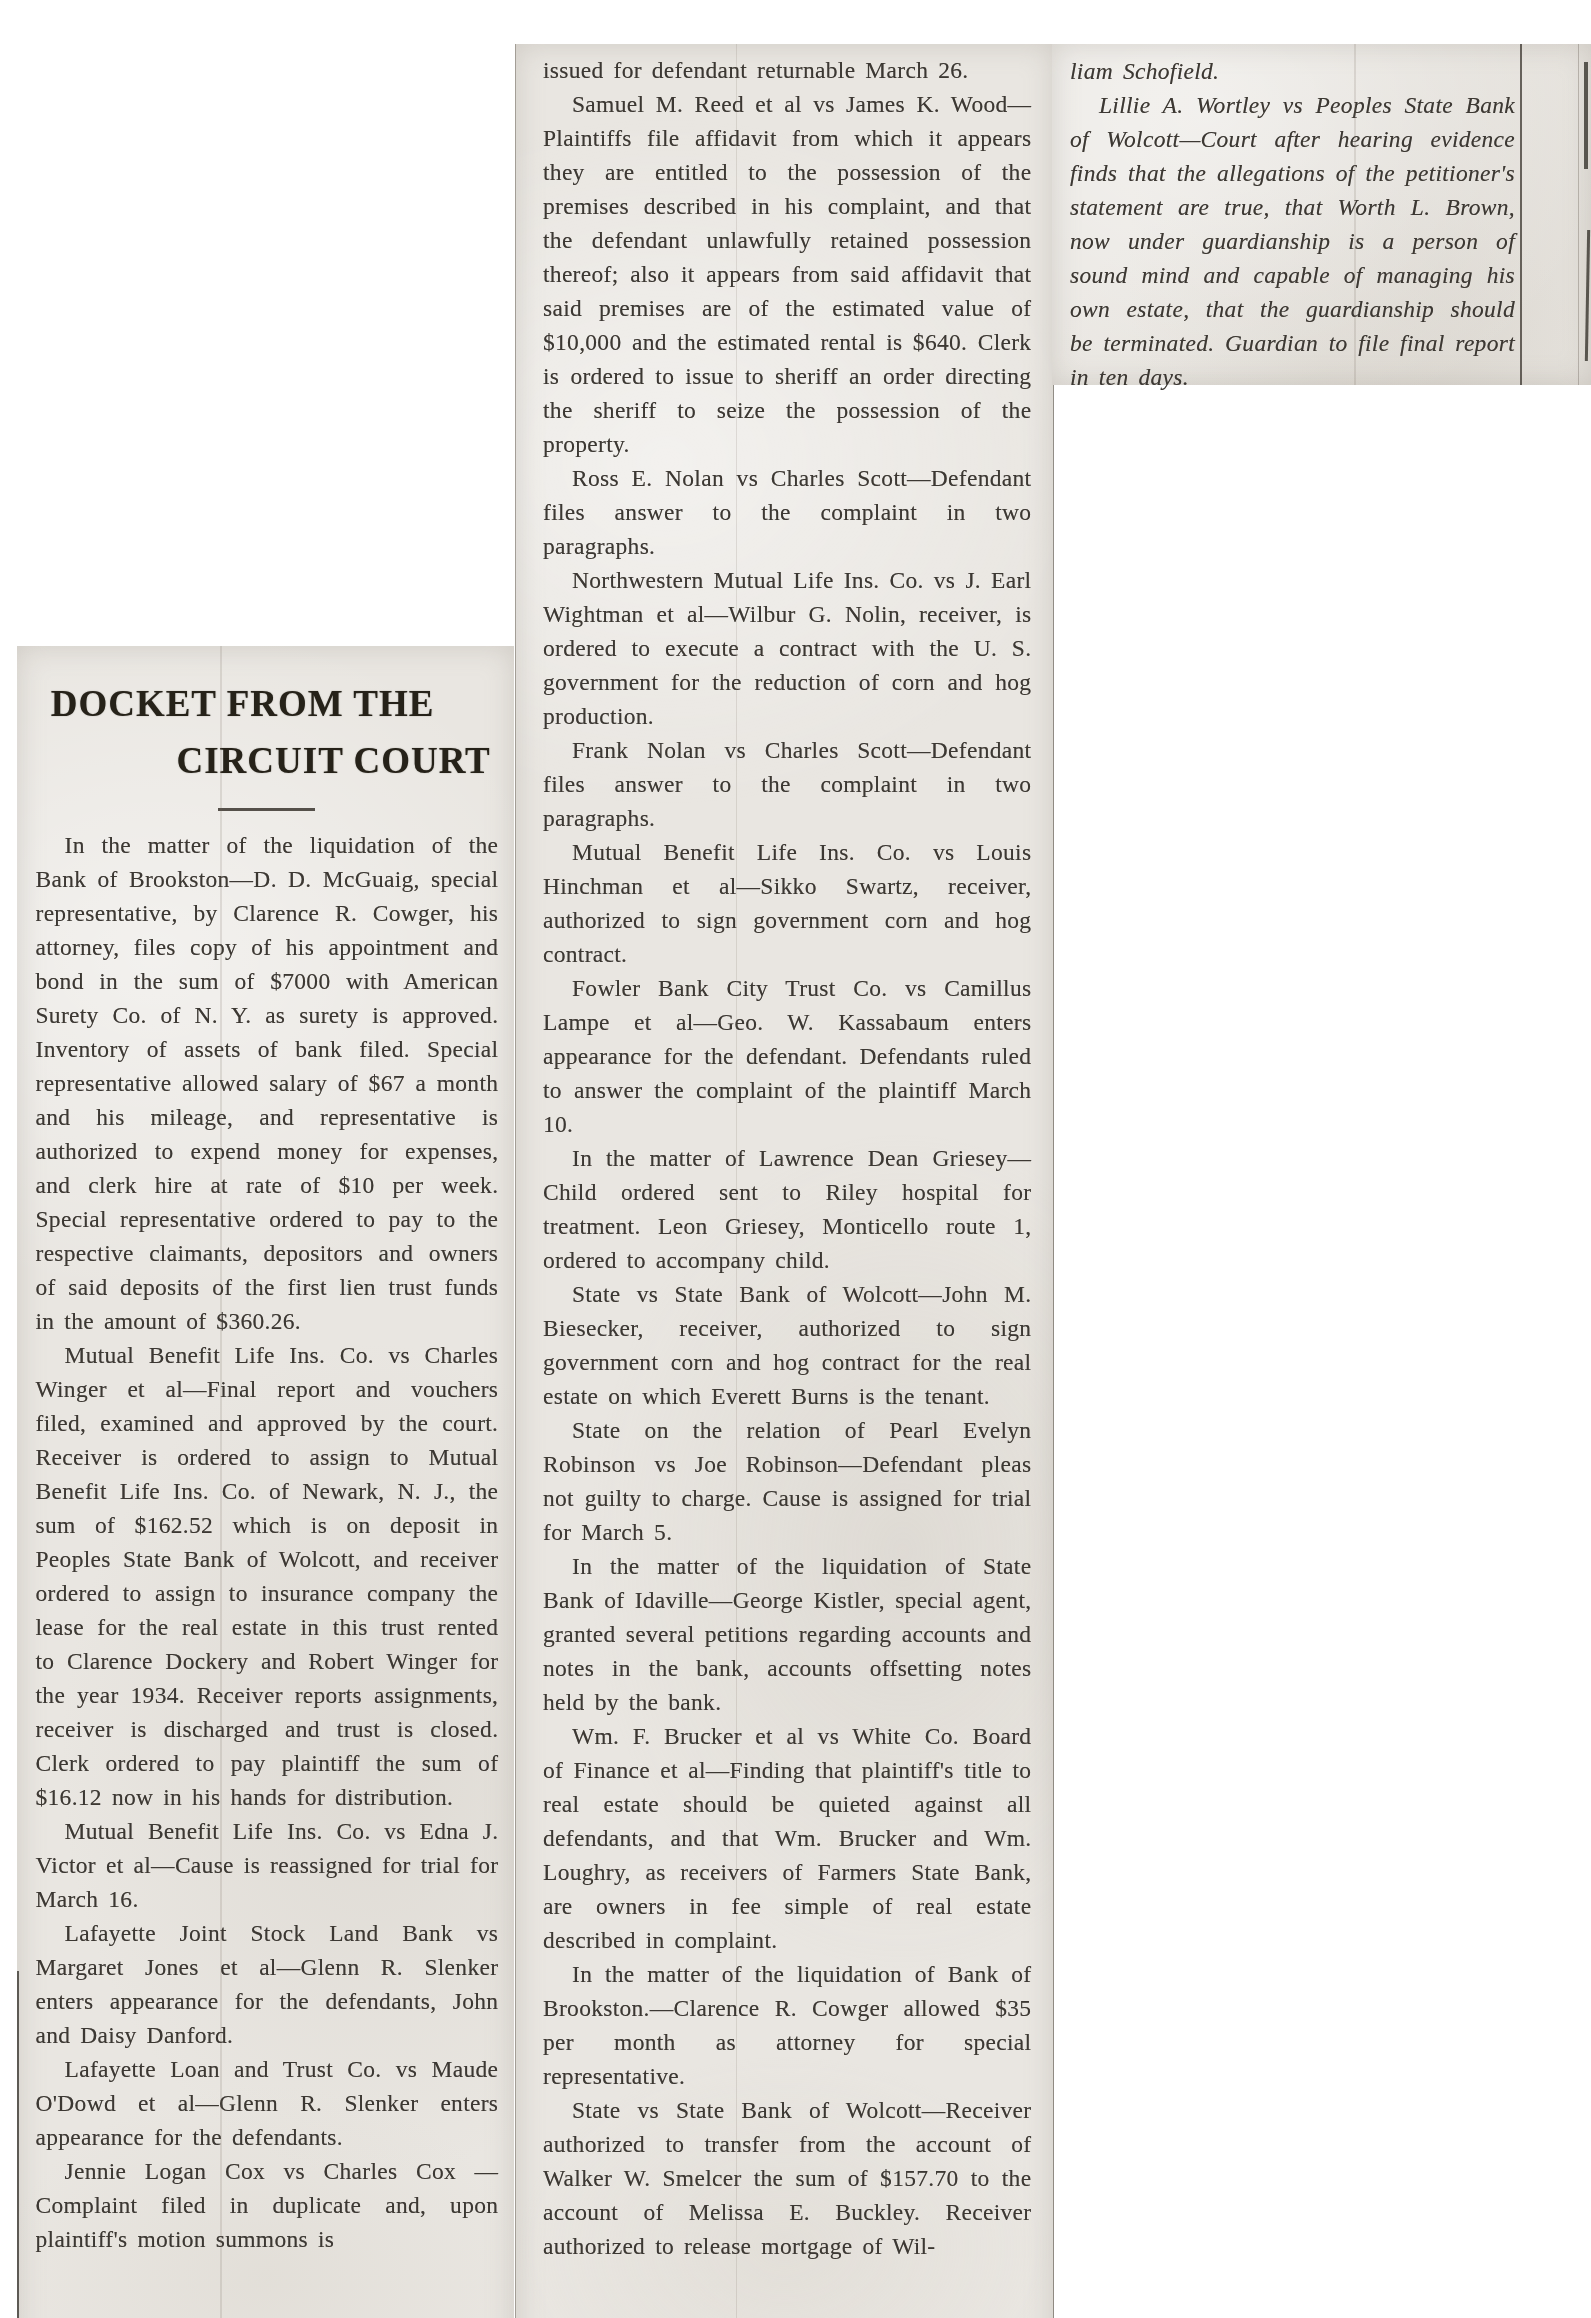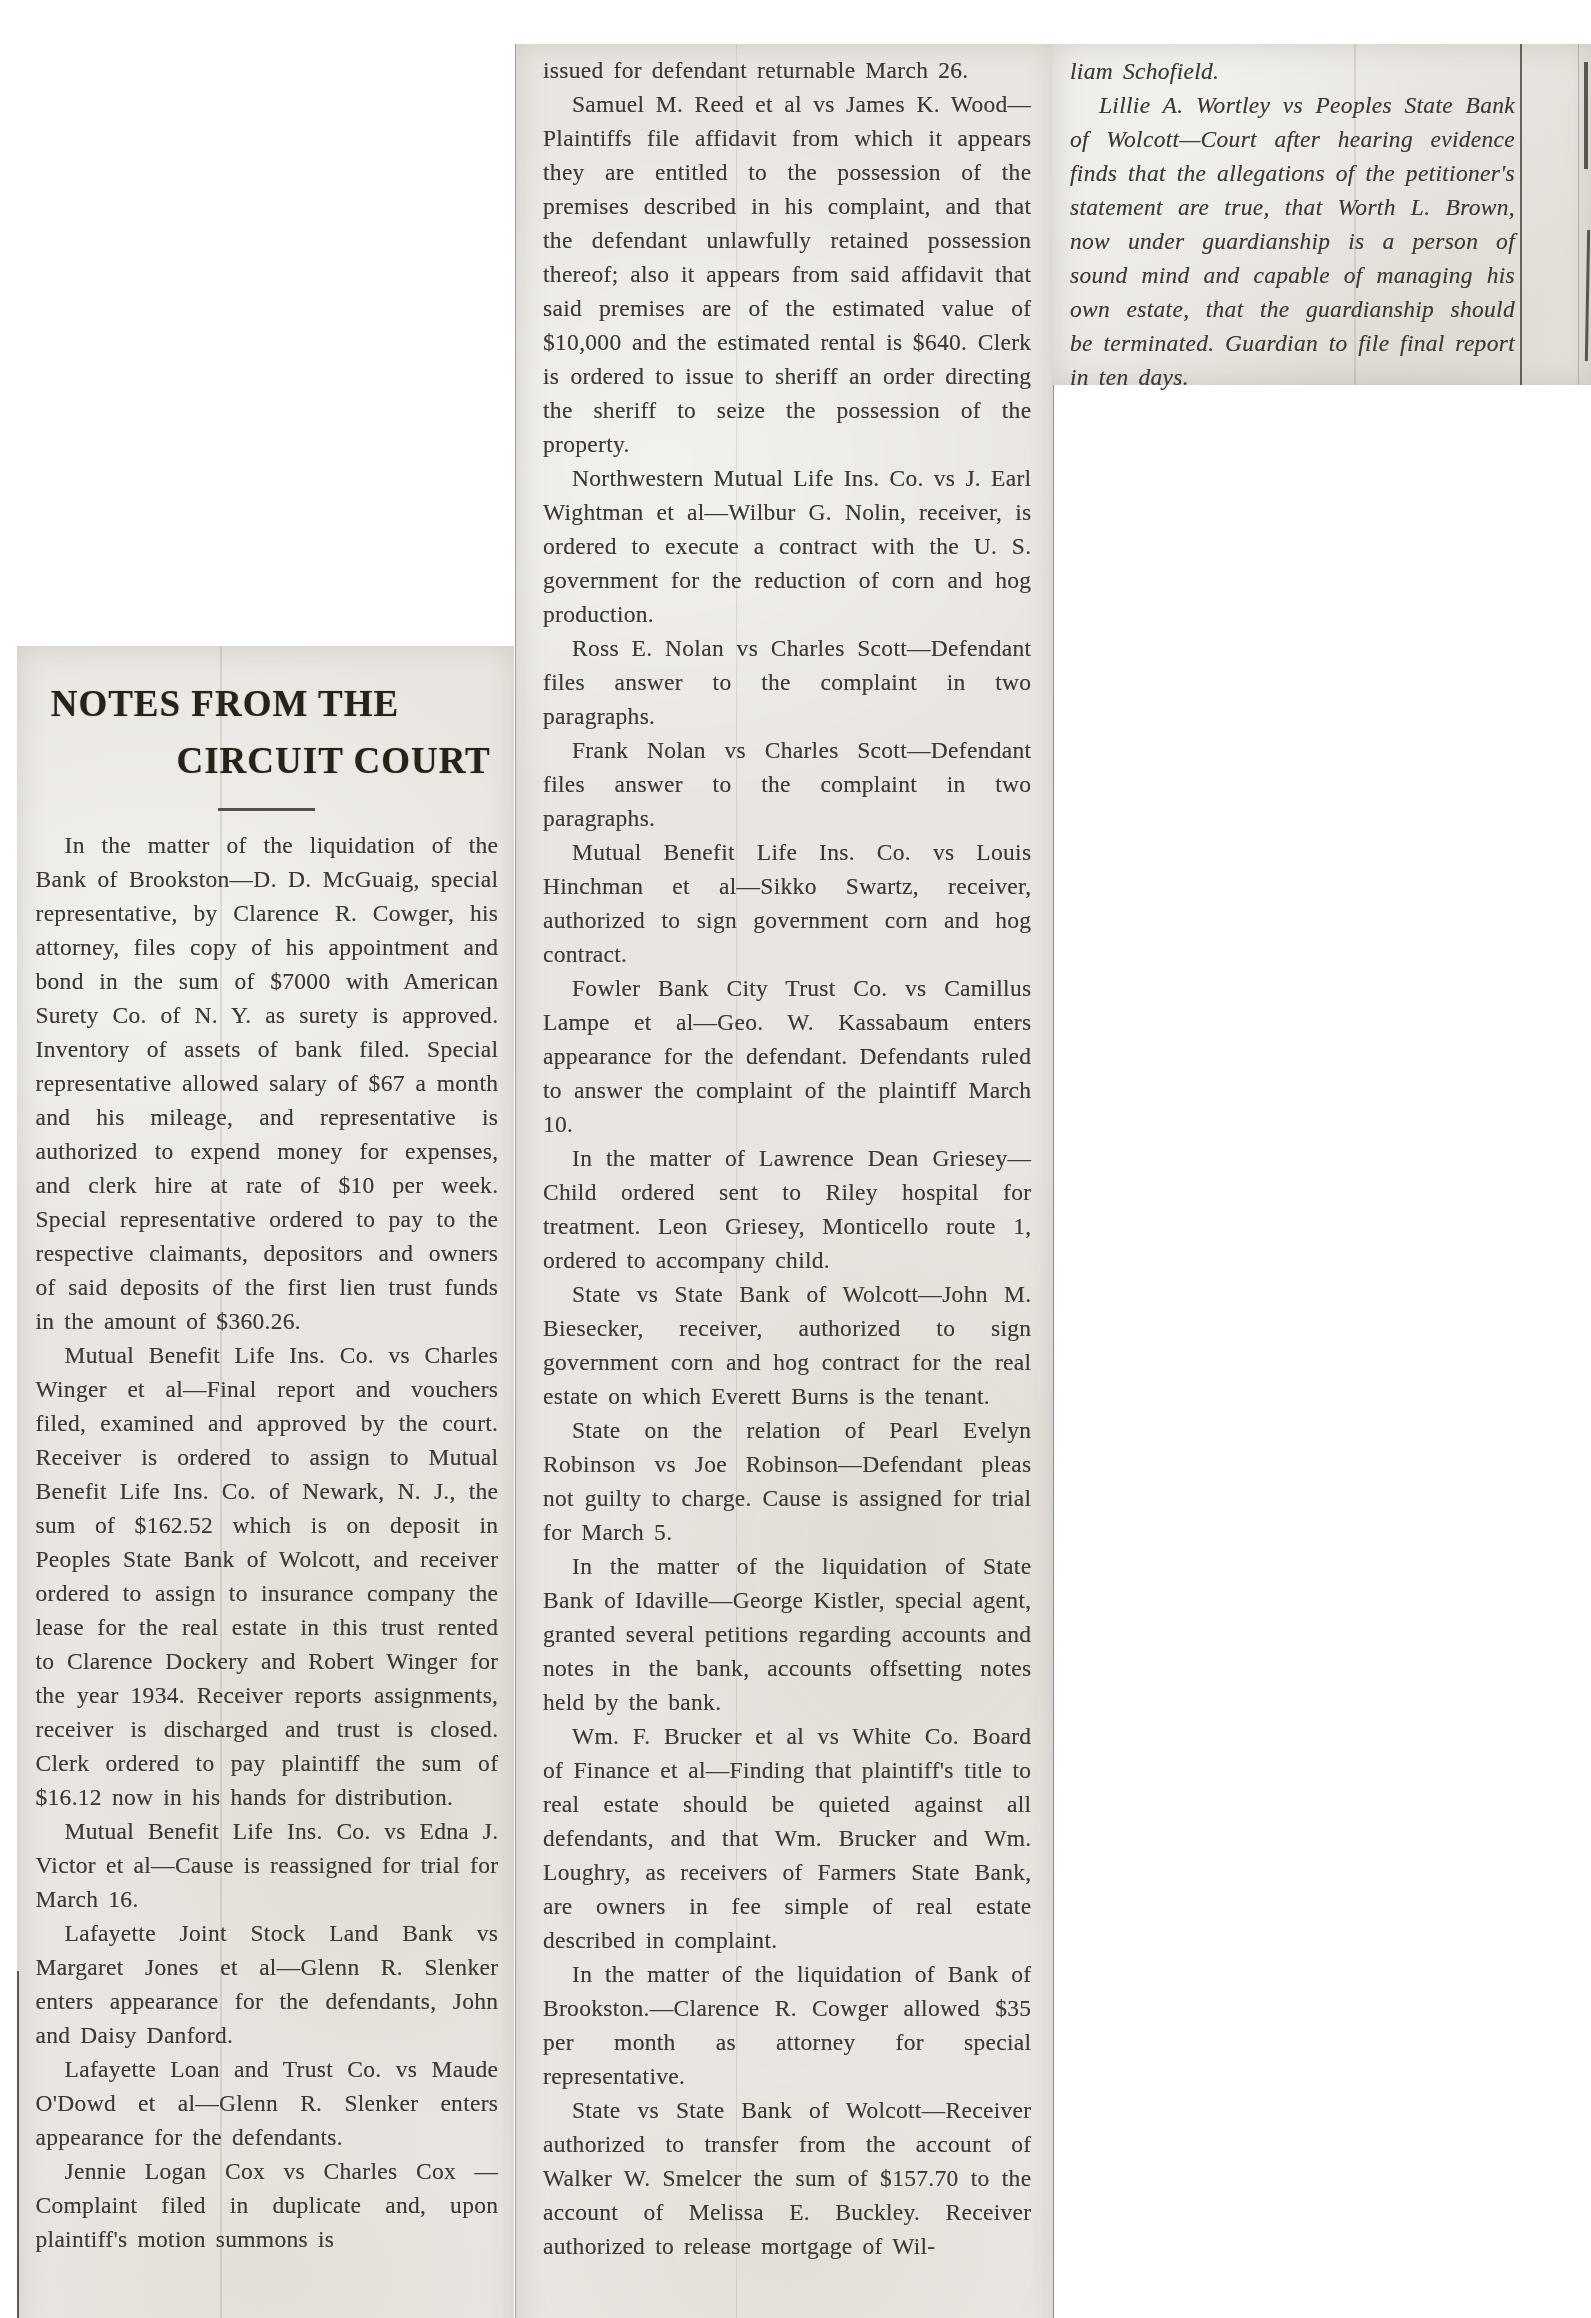--- a/index.html
+++ b/index.html
@@ -110,41 +110,41 @@
   .edge-dash.d1 { left: 532px; top: 18px;  width: 3.8px; height: 107px; }
   .edge-dash.d2 { left: 534px; top: 186px; width: 3.2px; height: 131px; transform: rotate(1deg); }
 </style>
 </head>
 <body>
 
 <div class="clip" id="clip-left">
   <div class="left-edge-bar"></div>
   <div class="inner">
     <div class="headline">
-      <div class="hl-line hl-0">NOTES FROM THE</div>
+      <div class="hl-line hl-0">DOCKET FROM THE</div>
       <div class="hl-line hl-2">CIRCUIT COURT</div>
     </div>
     <div class="section-rule"></div>
     <div class="body-block">
       <p class="body-par">In the matter of the liquidation of the Bank of Brookston—D. D. McGuaig, special representative, by Clarence R. Cowger, his attorney, files copy of his appointment and bond in the sum of $7000 with American Surety Co. of N. Y. as surety is approved. Inventory of assets of bank filed. Special representative allowed salary of $67 a month and his mileage, and representative is authorized to expend money for expenses, and clerk hire at rate of $10 per week. Special representative ordered to pay to the respective claimants, depositors and owners of said deposits of the first lien trust funds in the amount of $360.26.</p>
       <p class="body-par">Mutual Benefit Life Ins. Co. vs Charles Winger et al—Final report and vouchers filed, examined and approved by the court. Receiver is ordered to assign to Mutual Benefit Life Ins. Co. of Newark, N. J., the sum of $162.52 which is on deposit in Peoples State Bank of Wolcott, and receiver ordered to assign to insurance company the lease for the real estate in this trust rented to Clarence Dockery and Robert Winger for the year 1934. Receiver reports assignments, receiver is discharged and trust is closed. Clerk ordered to pay plaintiff the sum of $16.12 now in his hands for distribution.</p>
       <p class="body-par">Mutual Benefit Life Ins. Co. vs Edna J. Victor et al—Cause is reassigned for trial for March 16.</p>
       <p class="body-par">Lafayette Joint Stock Land Bank vs Margaret Jones et al—Glenn R. Slenker enters appearance for the defendants, John and Daisy Danford.</p>
       <p class="body-par">Lafayette Loan and Trust Co. vs Maude O'Dowd et al—Glenn R. Slenker enters appearance for the defendants.</p>
       <p class="body-par">Jennie Logan Cox vs Charles Cox —Complaint filed in duplicate and, upon plaintiff's motion summons is</p>
     </div>
   </div>
 </div>
 
 <div class="clip" id="clip-middle">
   <div class="inner">
     <p class="body-par cont">issued for defendant returnable March 26.</p>
     <p class="body-par">Samuel M. Reed et al vs James K. Wood—Plaintiffs file affidavit from which it appears they are entitled to the possession of the premises described in his complaint, and that the defendant unlawfully retained possession thereof; also it appears from said affidavit that said premises are of the estimated value of $10,000 and the estimated rental is $640. Clerk is ordered to issue to sheriff an order directing the sheriff to seize the possession of the property.</p>
+    <p class="body-par">Ross E. Nolan vs Charles Scott—Defendant files answer to the complaint in two paragraphs.</p>
     <p class="body-par">Northwestern Mutual Life Ins. Co. vs J. Earl Wightman et al—Wilbur G. Nolin, receiver, is ordered to execute a contract with the U. S. government for the reduction of corn and hog production.</p>
-    <p class="body-par">Ross E. Nolan vs Charles Scott—Defendant files answer to the complaint in two paragraphs.</p>
     <p class="body-par">Frank Nolan vs Charles Scott—Defendant files answer to the complaint in two paragraphs.</p>
     <p class="body-par">Mutual Benefit Life Ins. Co. vs Louis Hinchman et al—Sikko Swartz, receiver, authorized to sign government corn and hog contract.</p>
     <p class="body-par">Fowler Bank City Trust Co. vs Camillus Lampe et al—Geo. W. Kassabaum enters appearance for the defendant. Defendants ruled to answer the complaint of the plaintiff March 10.</p>
     <p class="body-par">In the matter of Lawrence Dean Griesey—Child ordered sent to Riley hospital for treatment. Leon Griesey, Monticello route 1, ordered to accompany child.</p>
     <p class="body-par">State vs State Bank of Wolcott—John M. Biesecker, receiver, authorized to sign government corn and hog contract for the real estate on which Everett Burns is the tenant.</p>
     <p class="body-par">State on the relation of Pearl Evelyn Robinson vs Joe Robinson—Defendant pleas not guilty to charge. Cause is assigned for trial for March 5.</p>
     <p class="body-par">In the matter of the liquidation of State Bank of Idaville—George Kistler, special agent, granted several petitions regarding accounts and notes in the bank, accounts offsetting notes held by the bank.</p>
     <p class="body-par">Wm. F. Brucker et al vs White Co. Board of Finance et al—Finding that plaintiff's title to real estate should be quieted against all defendants, and that Wm. Brucker and Wm. Loughry, as receivers of Farmers State Bank, are owners in fee simple of real estate described in complaint.</p>
     <p class="body-par">In the matter of the liquidation of Bank of Brookston.—Clarence R. Cowger allowed $35 per month as attorney for special representative.</p>
     <p class="body-par">State vs State Bank of Wolcott—Receiver authorized to transfer from the account of Walker W. Smelcer the sum of $157.70 to the account of Melissa E. Buckley. Receiver authorized to release mortgage of Wil-</p>

